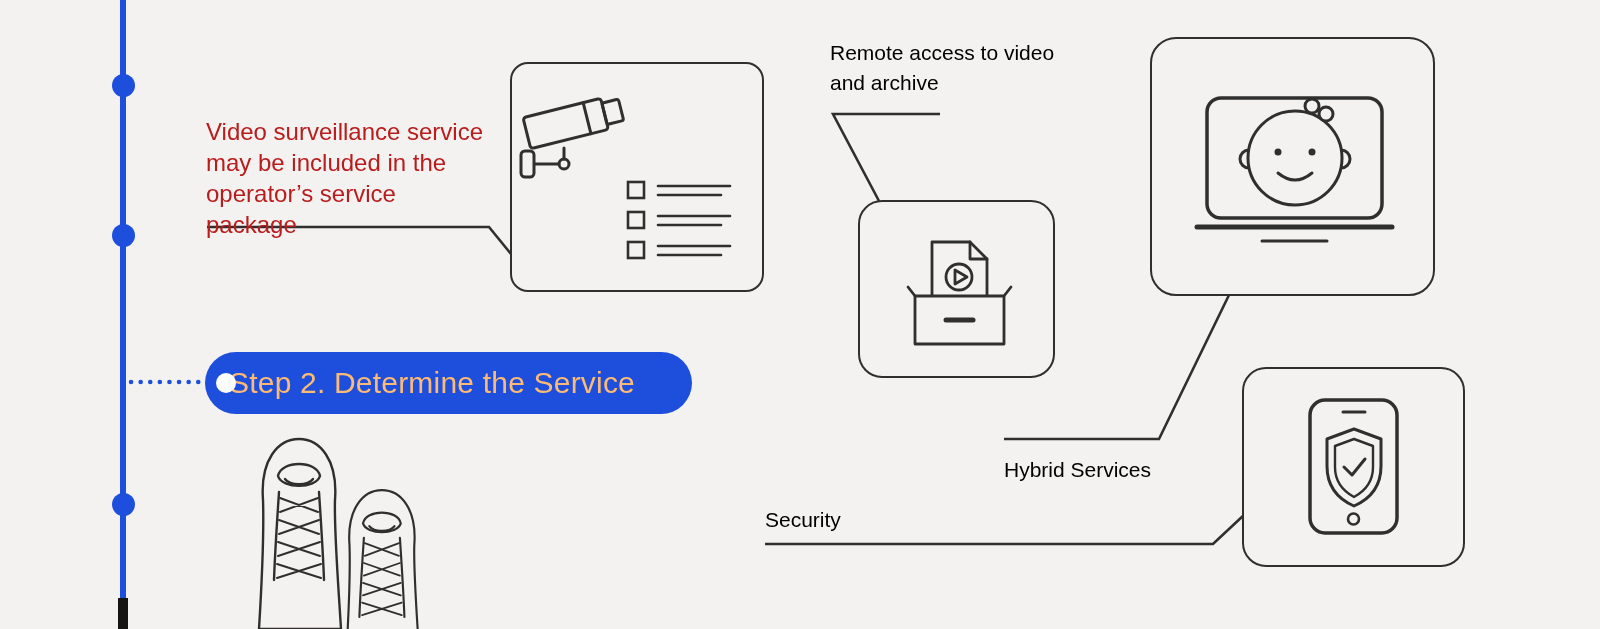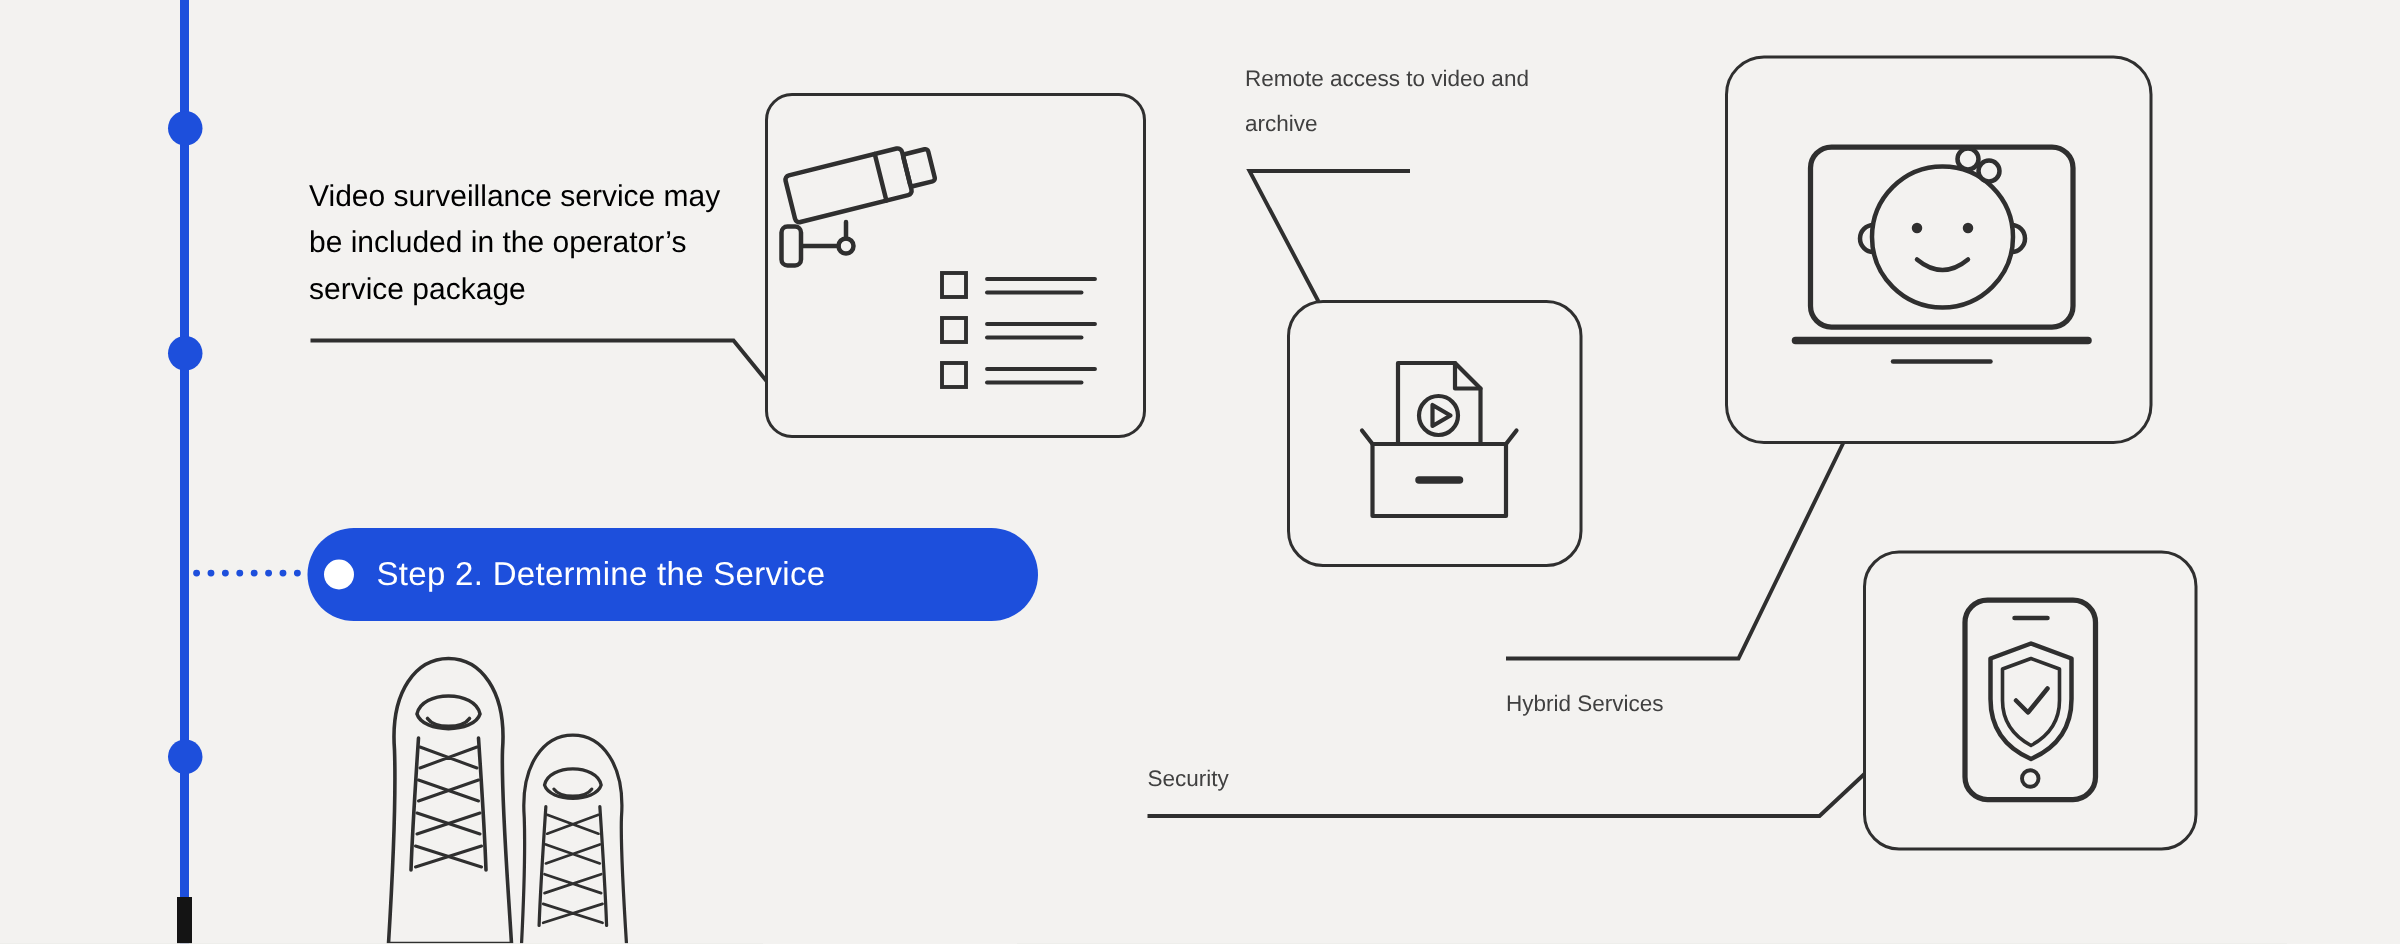--- a/index.html
+++ b/index.html
@@ -10,23 +10,23 @@
     color:#3c3c3c;
   }
   .connectors{position:absolute;left:0;top:0;pointer-events:none;}
   .timeline-line{position:absolute;left:120px;top:0;width:6px;height:629px;background:#1d4fdc;}
   .timeline-end-mark{position:absolute;left:118px;top:598px;width:10px;height:31px;background:#141414;}
   .timeline-dot{position:absolute;width:23px;height:23px;border-radius:50%;background:#1d4fdc;left:112px;}
   .dot-1{top:74px;} .dot-2{top:224px;} .dot-3{top:493px;}
 
   .note{
     position:absolute;left:206px;top:116px;width:282px;
-    font-size:20px;line-height:31px;color:#000000;
+    font-size:24px;line-height:31px;color:#b91c1c;
   }
-  .label{position:absolute;font-size:15px;line-height:30px;color:#404040;}
+  .label{position:absolute;font-size:21px;line-height:30px;color:#000000;}
   .label-remote{left:830px;top:38px;width:240px;}
   .label-hybrid{left:1004px;top:455px;width:220px;}
   .label-security{left:765px;top:505px;width:200px;}
 
   .card{
     position:absolute;border:2.6px solid #2f2f2f;border-radius:20px;
     background:#f3f2f0;box-sizing:border-box;
   }
   .card-cctv{left:510px;top:62px;width:254px;height:230px;border-radius:18px;}
   .card-archive{left:858px;top:200px;width:197px;height:178px;border-radius:24px;}
@@ -36,21 +36,21 @@
 
   .badge{
     position:absolute;left:205px;top:352px;width:487px;height:62px;
     background:#1d4fdc;border-radius:31px;display:flex;align-items:center;
   }
   .badge-dot{
     position:absolute;left:11px;top:21px;width:20px;height:20px;
     border-radius:50%;background:#ffffff;
   }
   .badge-text{
-    margin-left:46px;color:#ffffff;font-size:22px;font-weight:500;
+    margin-left:24px;color:#fdba74;font-size:30px;font-weight:500;
     letter-spacing:0.2px;white-space:nowrap;
   }
   .shoes{position:absolute;left:248px;top:430px;overflow:hidden;}
 </style>
 </head>
 <body>
 
 <div class="canvas">
 
   <svg class="connectors" width="1600" height="629" viewBox="0 0 1600 629">

